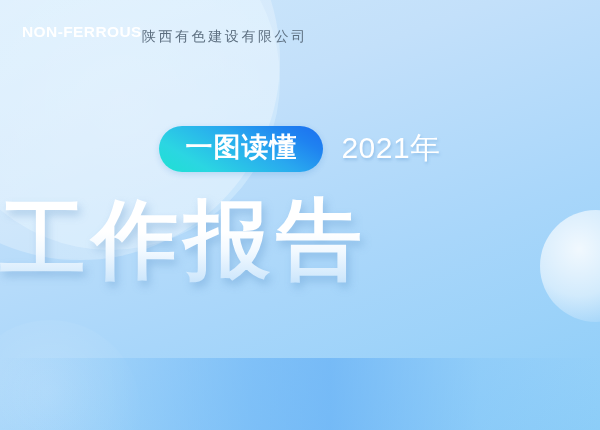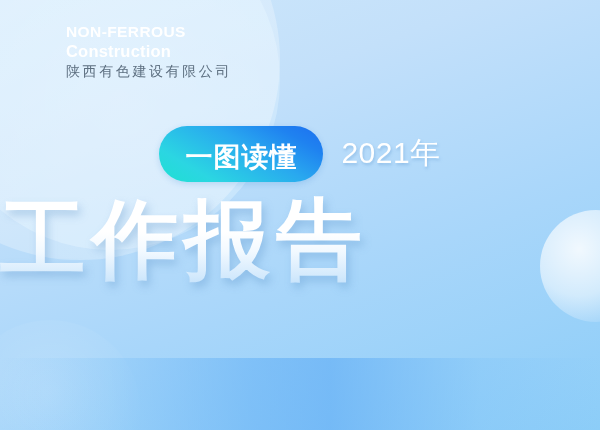--- a/index.html
+++ b/index.html
@@ -67,25 +67,23 @@
   .logo-mark {
     width: 66px;
     height: 72px;
     position: relative;
     flex: 0 0 auto;
   }
   .logo-mark svg { display: block; }
 
   .logo-text {
     display: flex;
-    flex-direction: column;
     justify-content: flex-start;
     line-height: 1;
     padding-top: 2px;
-    margin-left: 44px;
   }
   .logo-line1 {
     font-size: 15.5px;
     font-weight: 700;
     color: #ffffff;
     letter-spacing: 0.4px;
     white-space: nowrap;
   }
   .logo-line2 {
     font-size: 16.5px;
@@ -112,21 +110,21 @@
     display: flex;
     align-items: center;
     justify-content: center;
     gap: 18px;
     z-index: 5;
   }
   .pill {
     display: inline-flex;
     align-items: center;
     justify-content: center;
-    padding: 17px 26px 9px 26px;
+    padding: 7px 26px 9px 26px;
     border-radius: 28px;
     background: linear-gradient(30deg, #1ee0d2 0%, #2bd6e2 22%, #29a8ef 58%, #1f82f0 82%, #1d6ff0 100%);
     box-shadow: 0 2px 6px rgba(30,110,200,0.18);
   }
   .pill-text {
     font-size: 27px;
     font-weight: 700;
     color: #ffffff;
     letter-spacing: 1px;
     line-height: 1.1;
@@ -221,21 +219,20 @@
 <div id="poster">
 
   <div class="deco deco-circle-arc"></div>
   <div class="deco deco-circle-big"></div>
   <div class="deco deco-circle-right"></div>
   <div class="deco deco-circle-botleft"></div>
 
   <div class="header">
     <div class="logo-text">
       <div class="logo-line1">NON-FERROUS</div>
-      <div class="logo-line2">Construction</div>
       <div class="logo-line3">陕西有色建设有限公司</div>
     </div>
   </div>
 
   <div class="pill-row">
     <div class="pill">
       <span class="pill-text">一图读懂</span>
     </div>
     <div class="year-text">2021年</div>
   </div>

